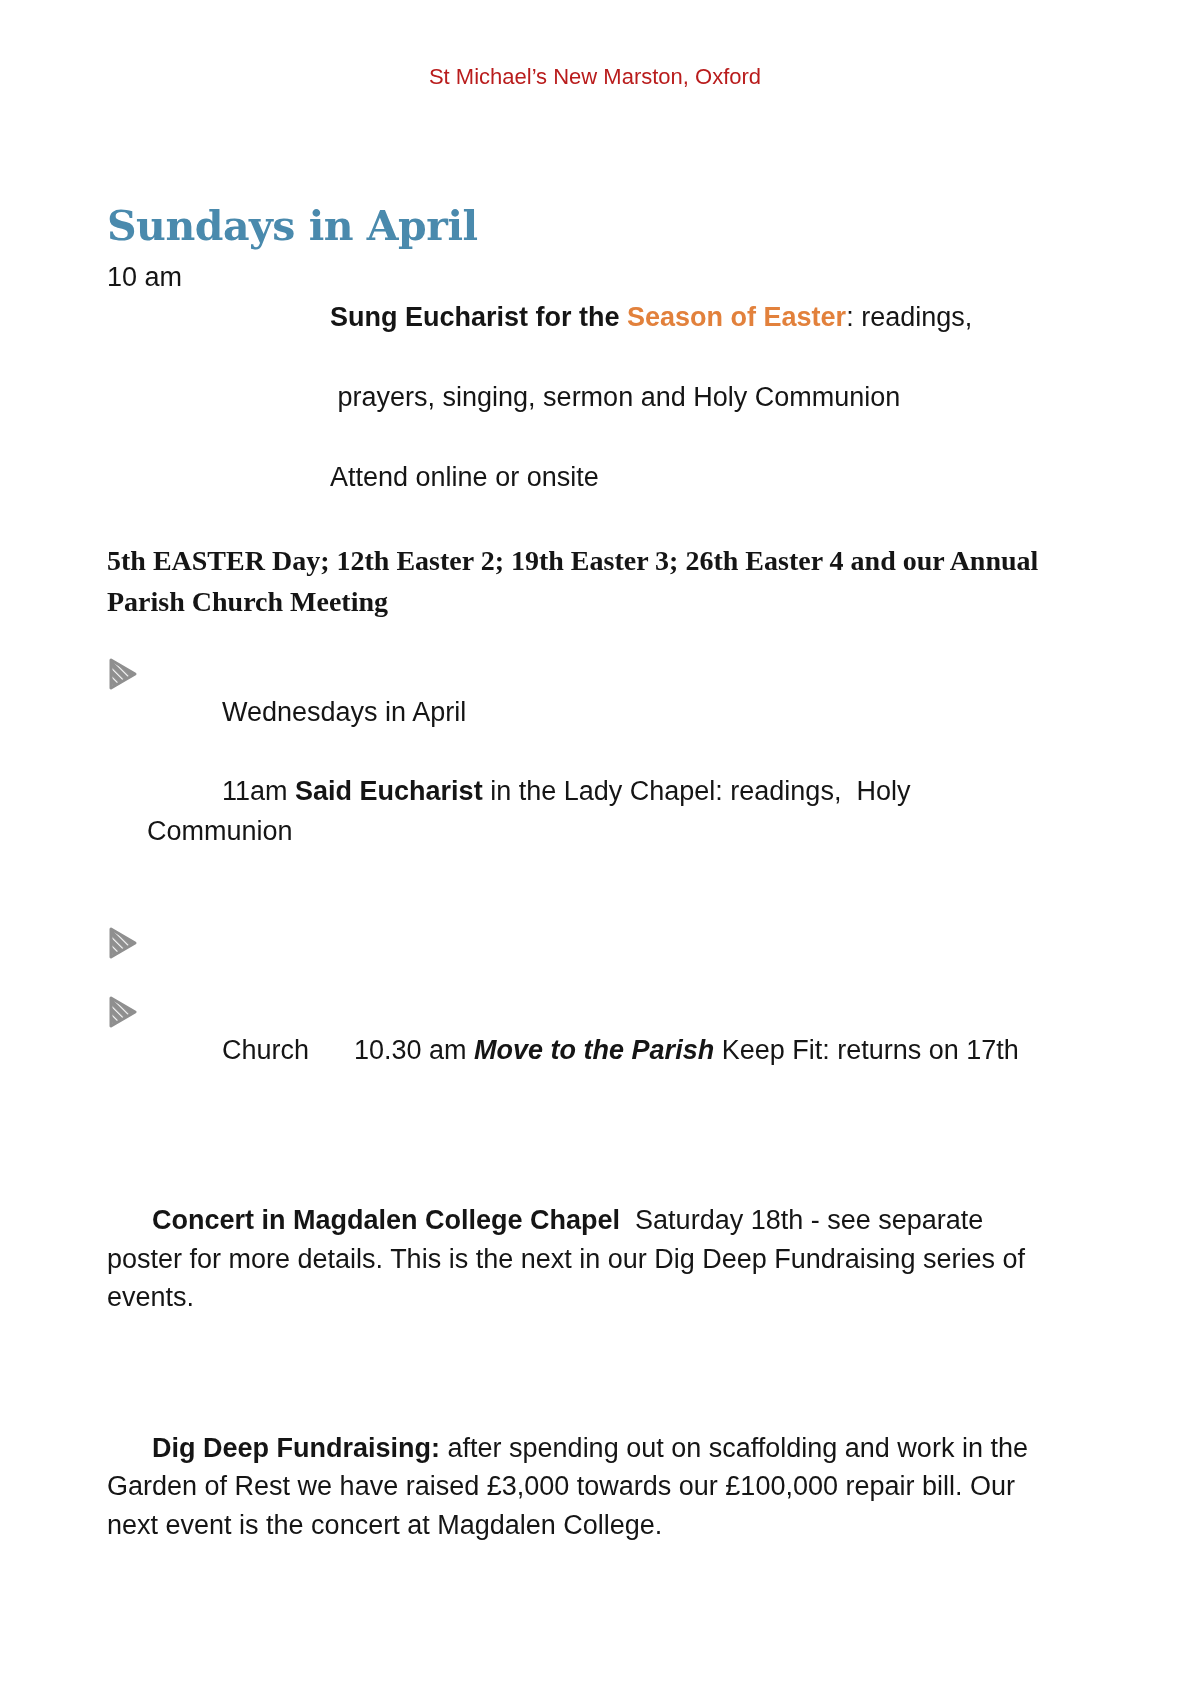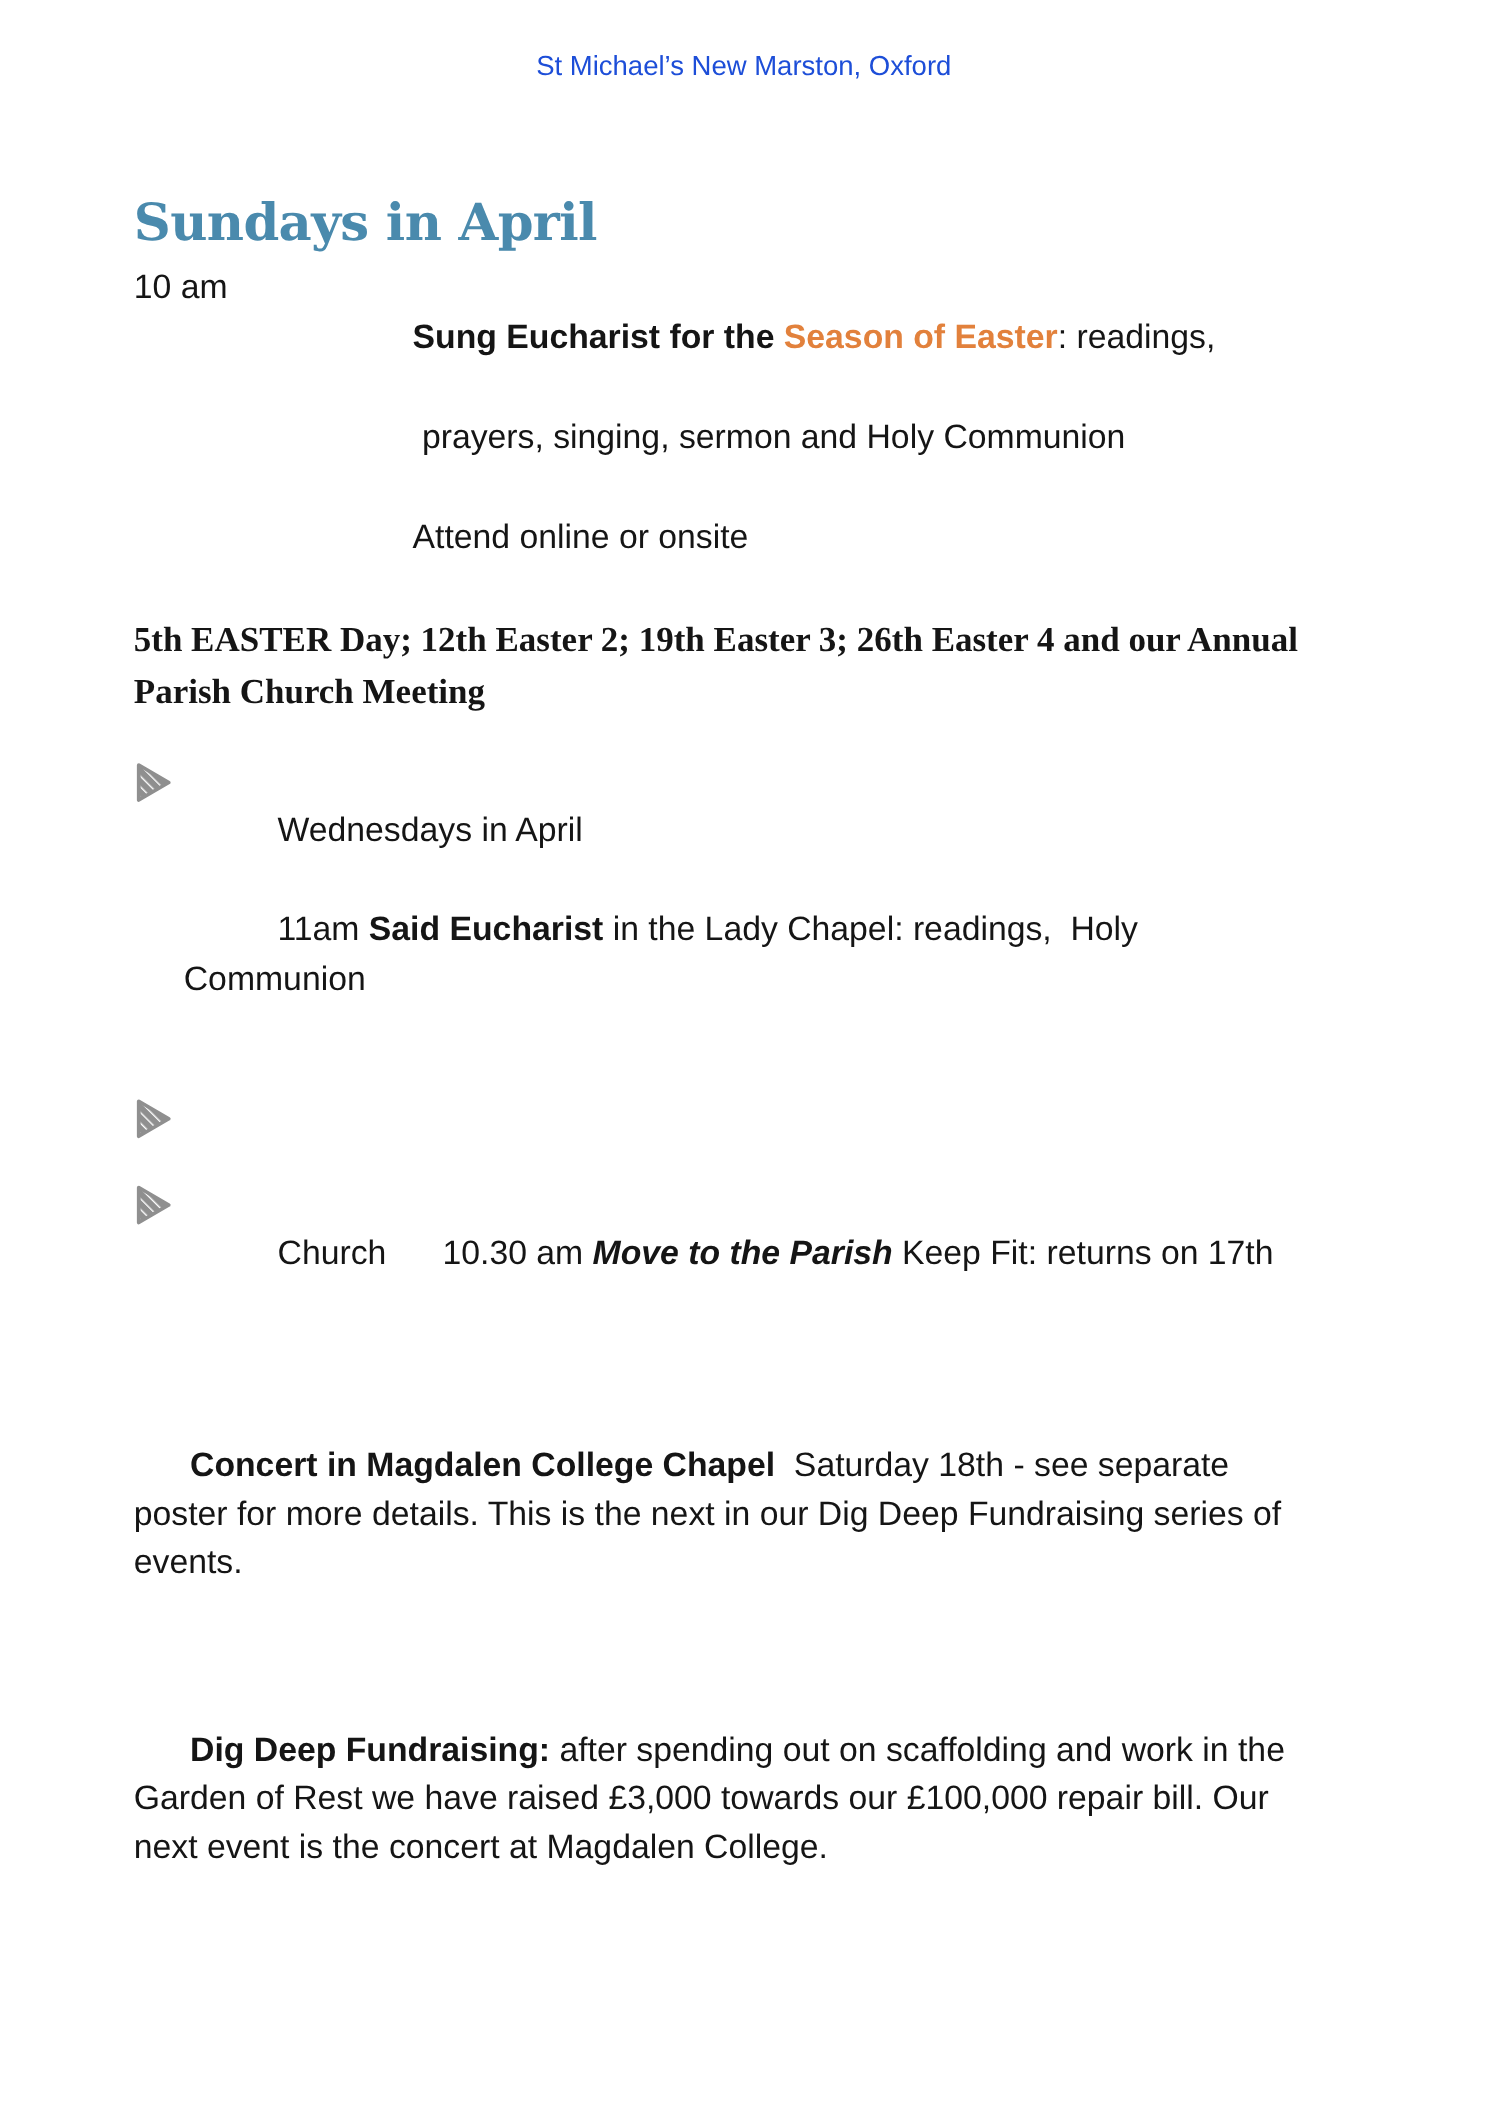--- a/index.html
+++ b/index.html
@@ -8,30 +8,30 @@
     position: relative;
     width: 1190px;
     height: 1683px;
     margin: 0 auto;
     background: #ffffff;
     font-family: "Liberation Sans", sans-serif;
     color: #151515;
     overflow: hidden;
   }
   .doc-header {
-    padding-top: 40px;
+    padding-top: 64px;
     text-align: center;
     font-size: 22px;
-    color: #1d4ed8;
+    color: #b91c1c;
   }
   .content {
     padding: 0 150px 0 107px;
   }
   .main-heading {
-    margin-top: 88px;
+    margin-top: 112px;
     font-family: "DejaVu Serif", serif;
     font-weight: bold;
     font-size: 41px;
     letter-spacing: -0.5px;
     color: #4a8aad;
   }
   .schedule { font-size: 27px; line-height: 1.48; }
   .sunday-block { margin-top: 8px; display: flex; }
   .sunday-time { width: 148px; flex-shrink: 0; }
   .sunday-lines { white-space: pre-wrap; }

